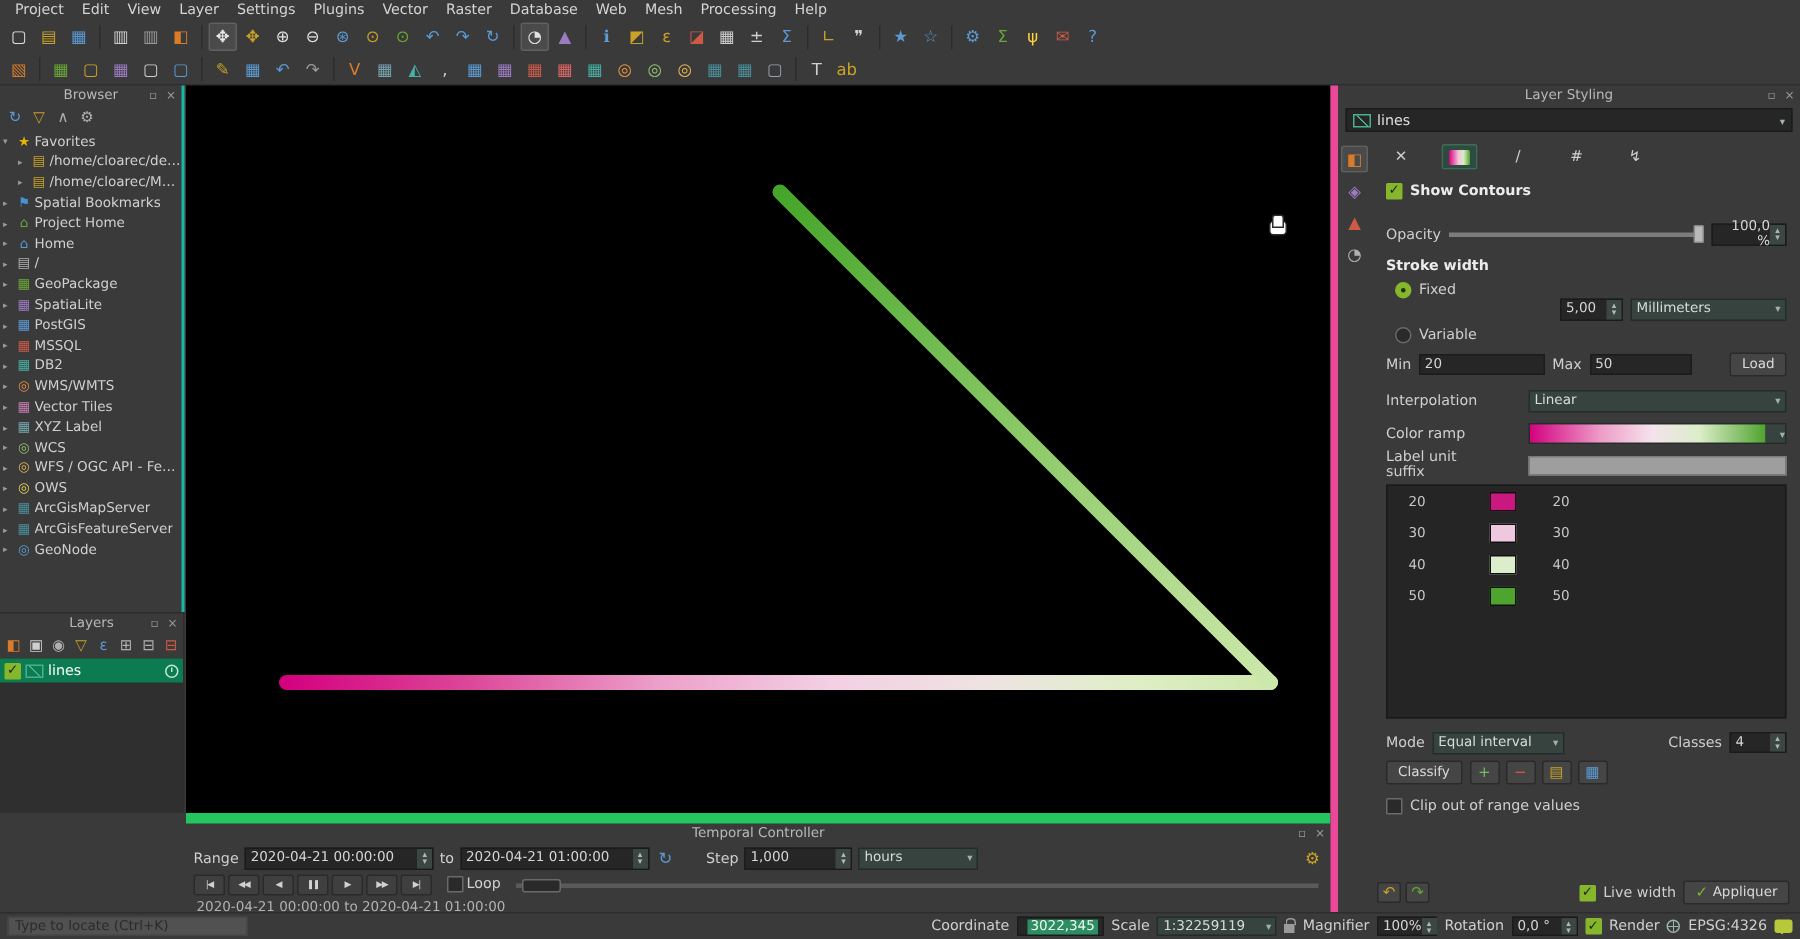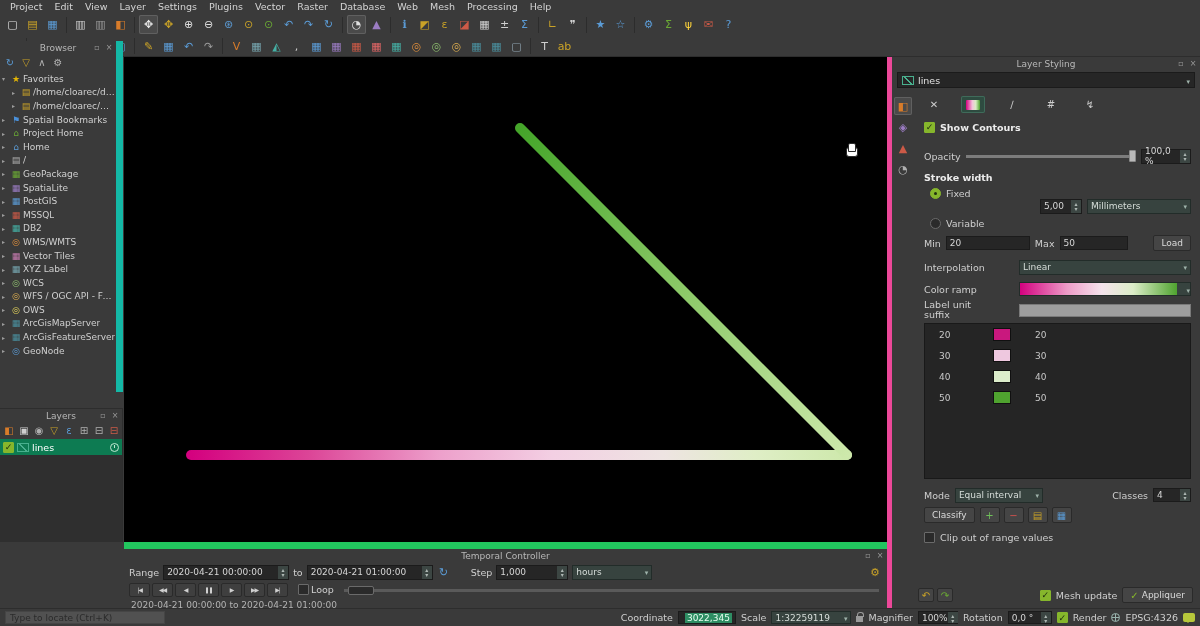--- a/index.html
+++ b/index.html
@@ -28,21 +28,21 @@
                  font-size:9px; color:#b8b8b8; position:relative; }
   .title-btns { position:absolute; right:2px; top:1px; display:flex; gap:2px; }
   .title-btn { width:10px; height:10px; display:flex; align-items:center; justify-content:center;
                color:#9a9a9a; font-size:8px; }
   .title-btn.float::after { content:"▫"; }
   .title-btn.close::after { content:"×"; }
   .mini-btn { width:14px; height:14px; display:flex; align-items:center; justify-content:center;
               font-size:10px; flex:none; }
 
   
-  #browser-panel { left:0; top:41px; width:123px; height:351px; border-right:7px solid #14b8a6; }
+  #browser-panel { left:0; top:57px; width:123px; height:351px; border-right:2px solid #14b8a6; }
   .browser-tools { height:17px; display:flex; align-items:center; gap:2px; padding:0 3px; }
   .tree { position:absolute; top:31px; bottom:0; left:0; right:0; overflow:hidden; }
   .tree-item { height:13.6px; display:flex; align-items:center; gap:2px; padding-left:2px; white-space:nowrap; }
   .tree-item .arrow { width:7px; font-size:6px; color:#9a9a9a; flex:none; }
   .tree-item .ticon { font-size:9px; width:10px; text-align:center; flex:none; }
   .tree-item .tlabel { font-size:9px; color:#d0d0d0; overflow:hidden; text-overflow:ellipsis; }
 
   
   #layers-panel { left:0; top:408px; width:123px; height:134px; border-top:1px solid #2d2d2d;
                   border-right:1px solid #2d2d2d; }
@@ -60,21 +60,21 @@
   
   .cb { width:11px; height:11px; border:1px solid #6a6a6a; background:#2a2a2a; border-radius:1px;
         display:flex; align-items:center; justify-content:center; flex:none; }
   .cb.on { background:#86b62c; border-color:#86b62c; }
   .cb.on::after { content:"✓"; color:#1c2a0e; font-size:9px; font-weight:bold; }
   .radio { width:11px; height:11px; border-radius:50%; border:1px solid #6a6a6a; background:#2a2a2a;
            position:relative; flex:none; }
   .radio.on { background:#86b62c; border-color:#86b62c; }
   .radio.on::after { content:""; position:absolute; inset:3px; background:#20300f; border-radius:50%; }
   .input { background:#262626; border:1px solid #1b1b1b; color:#d6d6d6; display:flex;
-           align-items:center; font-size:9px; padding:0 0 0 3px; position:relative; height:15px; }
+           align-items:center; font-size:9px; padding:0 0 0 3px; position:relative; height:15px;text-align:right; }
   .spin { margin-left:auto; align-self:stretch; width:10px; background:#3c4643; display:flex;
           flex-direction:column; align-items:center; justify-content:center; color:#aeb8b4; flex:none; }
   .spin::before { content:"▴"; font-size:6px; line-height:5px; }
   .spin::after  { content:"▾"; font-size:6px; line-height:5px; }
   .combo { background:#37433f; border:1px solid #222c29; color:#d6ddd9; display:flex;
            align-items:center; font-size:9px; padding:0 3px; height:15px; }
   .carrow { margin-left:auto; }
   .carrow::after { content:"▾"; font-size:7px; color:#9fb3ab; }
   .btn { height:16px; background:#454545; border:1px solid #2a2a2a; border-radius:2px;
          display:flex; align-items:center; padding:0 7px; font-size:9px; color:#dadada; }
@@ -851,21 +851,21 @@
 
       <span class="ibtn" style="width:16px;height:14px">
             <span style="color: rgb(201, 162, 39);">↶</span>
           </span>
           <span class="ibtn" style="width:16px;height:14px">
             <span style="color: rgb(106, 168, 52);">↷</span>
           </span>
         </span>
       <span style="flex:1"></span>
       <span class="cb on"></span>
-      <span class="lbl">Mesh update</span>
+      <span class="lbl">Live width</span>
       <span class="btn" style="gap:3px">
           <span class="check-glyph"></span>
           <span>Appliquer</span>
         </span>
     </div>
   </div>
 
   <div id="statusbar">
     <span class="locate">Type to locate (Ctrl+K)</span>
     <span class="sb-spacer"></span>

